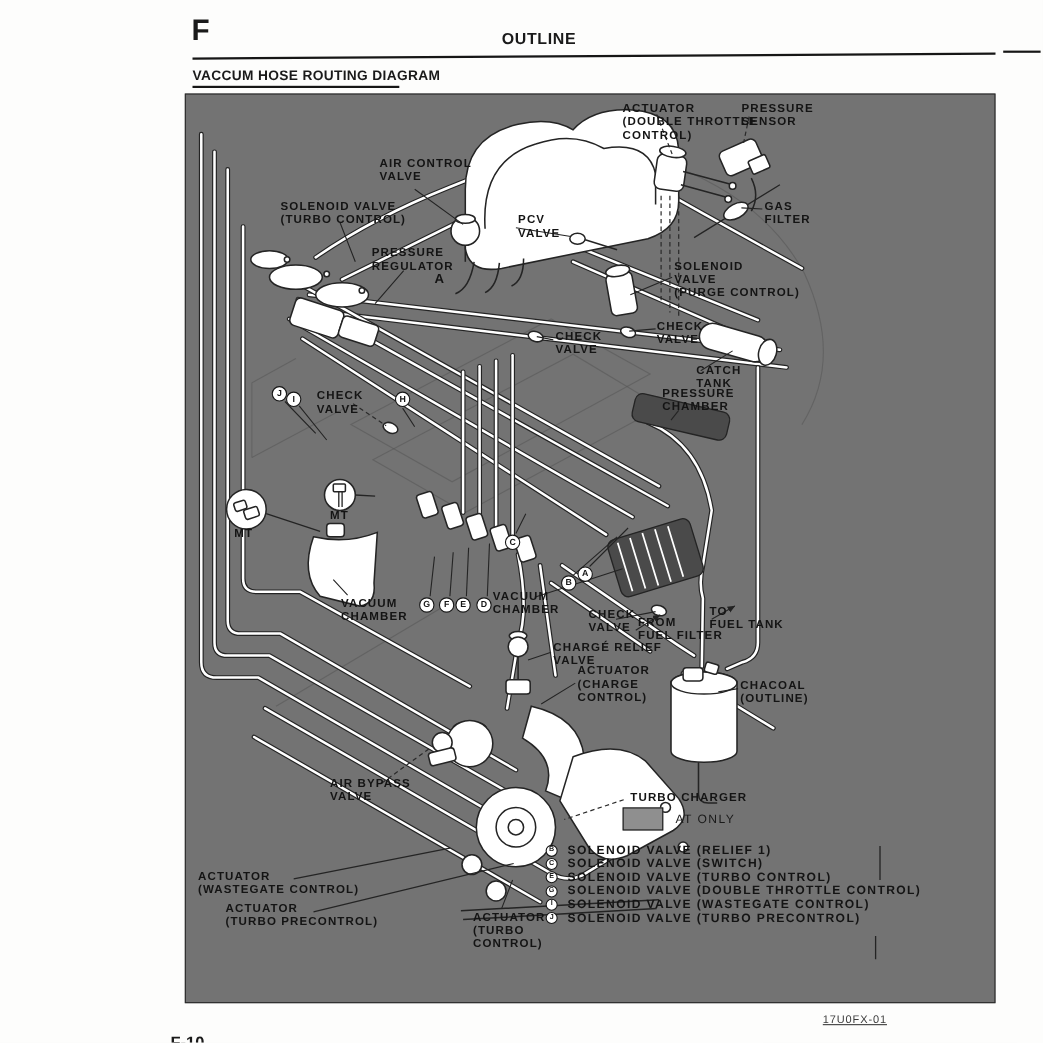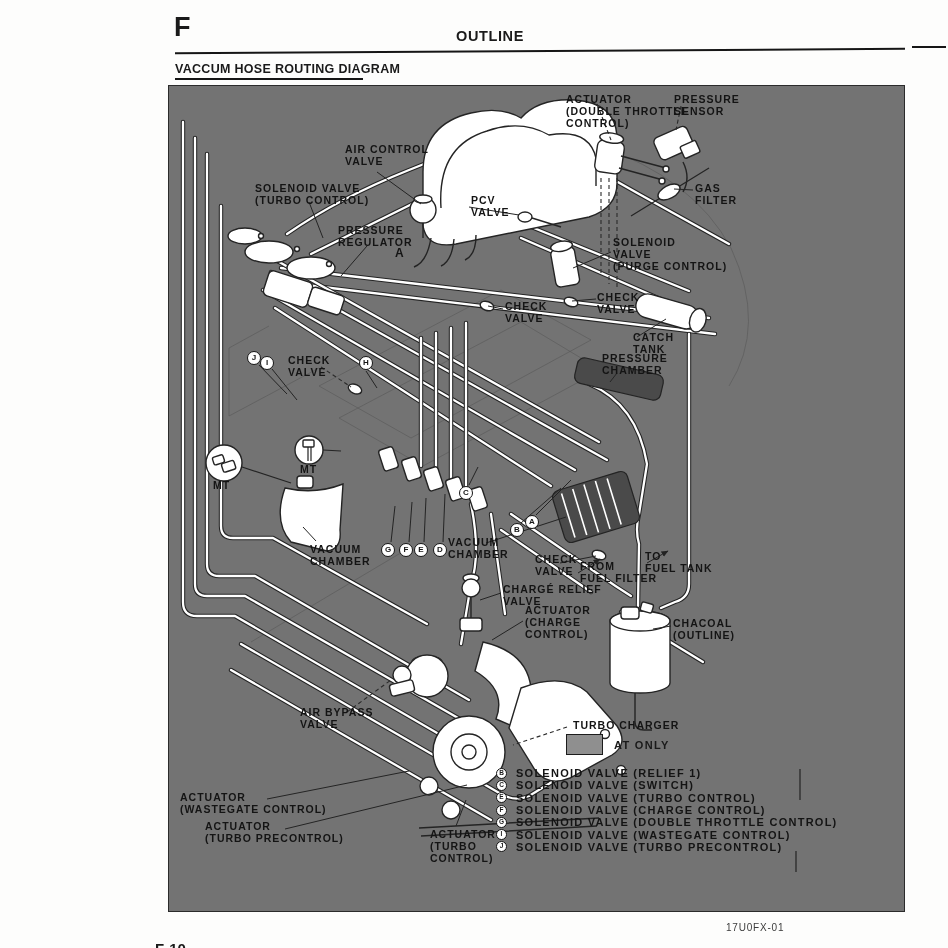--- a/index.html
+++ b/index.html
@@ -6,40 +6,40 @@
   #page{position:relative;width:948px;height:948px;background:#fdfdfc;overflow:hidden;
         font-family:"Liberation Sans",sans-serif;color:#1a1a1a;}
   .hdr-f{position:absolute;left:174px;top:12px;font-size:27px;font-weight:700;}
   .hdr-outline{position:absolute;left:380px;top:28px;width:220px;text-align:center;
         font-size:14.5px;font-weight:700;letter-spacing:.6px;}
   .hdr-rule{position:absolute;left:175px;top:50px;width:730px;height:2.2px;background:#161616;
         transform:rotate(-.35deg);}
   .hdr-rule2{position:absolute;left:912px;top:46px;width:34px;height:2px;background:#161616;}
   .doc-title{position:absolute;left:175px;top:62px;font-size:12.5px;font-weight:700;letter-spacing:.3px;}
   .title-rule{position:absolute;left:175px;top:78px;width:188px;height:1.8px;background:#161616;}
-  .fig-code{position:absolute;left:726px;top:922px;font-size:10px;letter-spacing:.8px;color:#3c3c3c;}
+  .fig-code{position:absolute;left:748px;top:922px;font-size:10px;letter-spacing:.8px;color:#3c3c3c;text-decoration:underline;}
   .page-num{position:absolute;left:155px;top:940px;font-size:15px;font-weight:700;}
   #diagram{position:absolute;left:168px;top:85px;width:735px;height:825px;
         border:1.5px solid #2b2b2b;background:#737373;}
   #art{position:absolute;left:0;top:0;}
   .lbl{position:absolute;font-size:10.5px;font-weight:700;line-height:1.16;
        letter-spacing:1px;white-space:pre-line;color:#141414;}
   .lbl.big{font-size:12px;}
   .circ{position:absolute;width:14px;height:14px;box-sizing:border-box;border:1.4px solid #161616;
         border-radius:50%;background:#fff;font-size:8px;font-weight:700;line-height:11px;
         text-align:center;color:#161616;}
   #legend{position:absolute;left:327px;top:681px;}
   .lrow{display:flex;align-items:center;height:12.3px;}
   .lcirc{flex:0 0 auto;width:11px;height:11px;box-sizing:border-box;border:1.3px solid #161616;
         border-radius:50%;background:#fff;font-size:6.5px;font-weight:700;line-height:8.5px;
         text-align:center;margin-right:9px;}
   .ltext{font-size:11px;font-weight:700;letter-spacing:1.25px;white-space:nowrap;color:#141414;}
   #atonly{position:absolute;left:397px;top:648px;display:flex;align-items:center;}
   #atonly .swatch{width:35px;height:19px;background:#8f8f8f;border:1.2px solid #1c1c1c;margin-right:11px;}
-  #atonly .atxt{font-size:11px;font-weight:700;letter-spacing:1.3px;}
+  #atonly .atxt{font-size:11px;font-weight:400;letter-spacing:1.3px;}
   
   .tube-o{fill:none;stroke:#242424;stroke-width:4.4;stroke-linecap:round;stroke-linejoin:round}
   .tube-i{fill:none;stroke:#fff;stroke-width:2.3;stroke-linecap:round;stroke-linejoin:round}
   .comp{stroke:#242424;stroke-width:1.4;fill:#fff}
   .compd{stroke:#242424;stroke-width:1.2;fill:#4a4a4a}
   .lead{stroke:#242424;stroke-width:1;fill:none}
   .dsh{stroke:#2a2a2a;stroke-width:1.1;fill:none;stroke-dasharray:4 3}
   .faint{stroke:#555;stroke-width:1;fill:none;opacity:.55}
   .thin{stroke:#242424;stroke-width:1.2;fill:none}
 </style>
@@ -395,24 +395,20 @@
         </div>
       <div class="lrow">
           <span class="lcirc">C</span>
           <span class="ltext">SOLENOID VALVE (SWITCH)</span>
         </div>
       <div class="lrow">
           <span class="lcirc">E</span>
           <span class="ltext">SOLENOID VALVE (TURBO CONTROL)</span>
         </div>
       <div class="lrow">
-          <span class="lcirc">F</span>
-          <span class="ltext">SOLENOID VALVE (CHARGE CONTROL)</span>
-        </div>
-      <div class="lrow">
           <span class="lcirc">G</span>
           <span class="ltext">SOLENOID VALVE (DOUBLE THROTTLE CONTROL)</span>
         </div>
       <div class="lrow">
           <span class="lcirc">I</span>
           <span class="ltext">SOLENOID VALVE (WASTEGATE CONTROL)</span>
         </div>
       <div class="lrow">
           <span class="lcirc">J</span>
           <span class="ltext">SOLENOID VALVE (TURBO PRECONTROL)</span>

